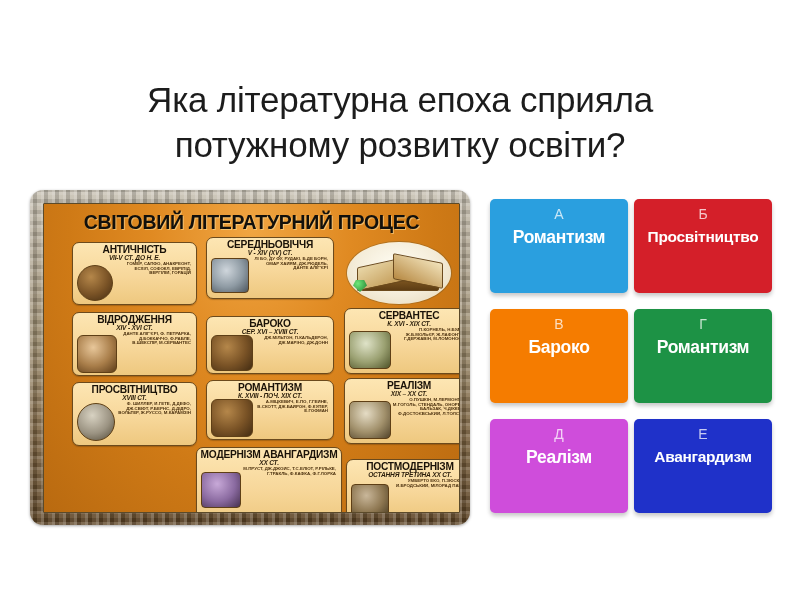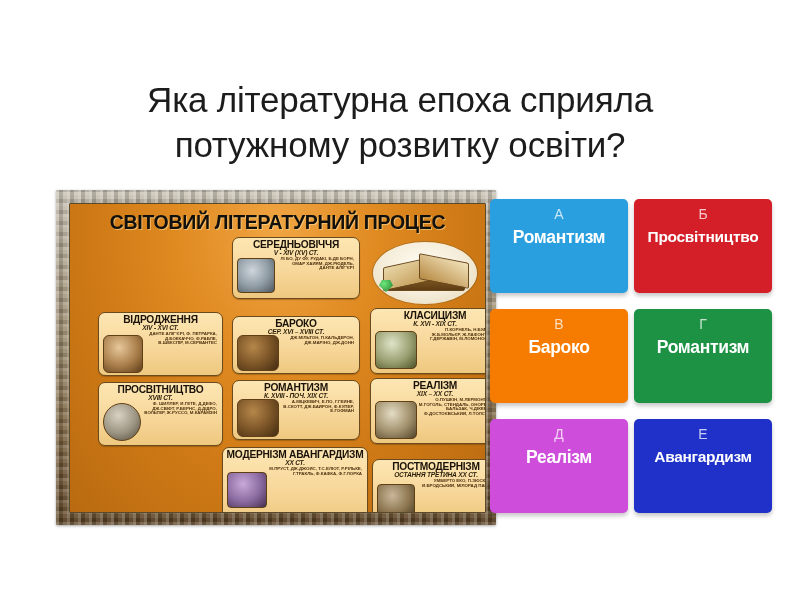--- a/index.html
+++ b/index.html
@@ -36,27 +36,26 @@
   }
 
   
   .poster {
     position: absolute;
     left: 30px;
     top: 190px;
     width: 440px;
     height: 335px;
     box-sizing: border-box;
-    border-radius: 1px;
+    border-radius: 13px;
     overflow: hidden;
     background:
       linear-gradient(180deg,#c8c2b4 0%, #b2a793 18%, #9a8a6c 45%, #7d6442 72%, #5e4526 100%);
     padding: 13px 12px 14px 13px;
     box-shadow: 0 1px 3px rgba(0,0,0,.35);
-    margin-left: 26px;
   }
   
   .poster::before {
     content: "";
     position: absolute;
     left: 0; top: 0; right: 0; bottom: 0;
     background-image:
       repeating-linear-gradient(90deg, rgba(255,255,255,.38) 0 3px, rgba(0,0,0,.25) 3px 7px, rgba(255,255,255,.12) 7px 11px),
       repeating-linear-gradient(0deg, rgba(255,255,255,.30) 0 3px, rgba(0,0,0,.22) 3px 7px, rgba(255,255,255,.10) 7px 11px);
     opacity: .55;
@@ -275,20 +274,26 @@
 
       <div class="poster-title">СВІТОВИЙ ЛІТЕРАТУРНИЙ ПРОЦЕС</div>
 
       <div class="book-oval">
         <div class="pg pg3"></div>
         <div class="pg pg1"></div>
         <div class="pg pg2"></div>
         <div class="gem"></div>
       </div>
 
+      <div class="card sz-a c1">
+        <span class="c-title">АНТИЧНІСТЬ</span>
+        <span class="c-period">VII-V СТ. ДО Н. Е.</span>
+        <span class="c-thumb"></span>
+        <span class="c-authors">ГОМЕР, САПФО, АНАКРЕОНТ, ЕСХІЛ, СОФОКЛ, ЕВРІПІД, ВЕРГІЛІЙ, ГОРАЦІЙ</span>
+      </div>
 
       <div class="card sz-a c3">
         <span class="c-title">ВІДРОДЖЕННЯ</span>
         <span class="c-period">XIV - XVI СТ.</span>
         <span class="c-thumb"></span>
         <span class="c-authors">ДАНТЕ АЛІГ'ЄРІ, Ф. ПЕТРАРКА, Д.БОККАЧЧО, Ф.РАБЛЕ, В.ШЕКСПІР, М.СЕРВАНТЕС</span>
       </div>
 
       <div class="card sz-a c2">
         <span class="c-title">СЕРЕДНЬОВІЧЧЯ</span>
@@ -298,21 +303,21 @@
       </div>
 
       <div class="card sz-a c4">
         <span class="c-title">БАРОКО</span>
         <span class="c-period">СЕР. XVI – XVIII СТ.</span>
         <span class="c-thumb"></span>
         <span class="c-authors">ДЖ.МІЛЬТОН, П.КАЛЬДЕРОН, ДЖ.МАРІНО, ДЖ.ДОНН</span>
       </div>
 
       <div class="card sz-a c5">
-        <span class="c-title">КЛАСИЦИЗМ</span>
+        <span class="c-title">СЕРВАНТЕС</span>
         <span class="c-period">К. XVI - XIX СТ.</span>
         <span class="c-thumb"></span>
         <span class="c-authors">П.КОРНЕЛЬ, Н.БУАЛО, Ж.Б.МОЛЬЄР, Ж.ЛАФОНТЕН, Г.ДЕРЖАВІН, М.ЛОМОНОСОВ</span>
       </div>
 
       <div class="card sz-a c6">
         <span class="c-title">ПРОСВІТНИЦТВО</span>
         <span class="c-period">XVIII СТ.</span>
         <span class="c-thumb"></span>
         <span class="c-authors">Ф. ШИЛЛЕР, Й.ГЕТЕ, Д.ДЕФО, ДЖ.СВІФТ, Р.БЕРНС, Д.ДІДРО, ВОЛЬТЕР, Ж.РУССО, М.КАРАМЗІН</span>

